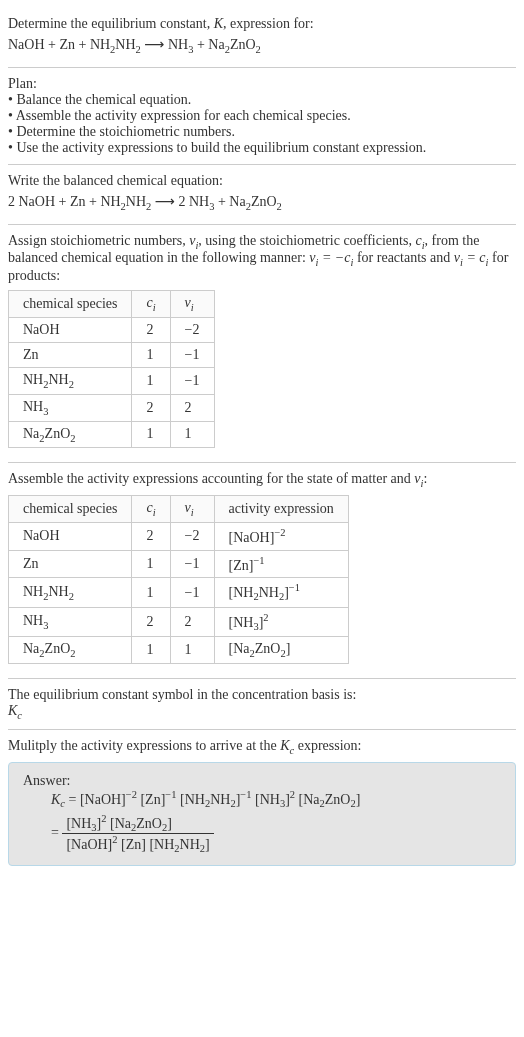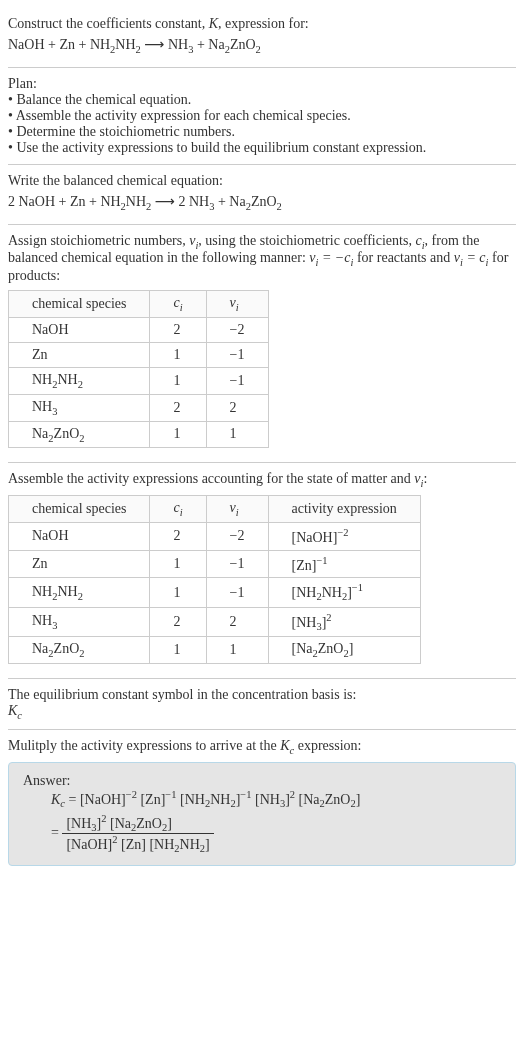--- a/index.html
+++ b/index.html
@@ -18,21 +18,21 @@
   .section:last-child { border-bottom: none; }
   .eq { margin: 4px 0; }
   sub { font-size: 0.75em; }
   sup { font-size: 0.75em; }
   table.data {
     border-collapse: collapse;
     margin: 6px 0;
   }
   table.data td, table.data th {
     border: 1px solid #ccc;
-    padding: 4px 23px;
+    padding: 4px 14px;
     text-align: left;
     font-weight: normal;
   }
   table.data th { background: #fafafa; }
   .answerbox {
     background: #e5e5e5;
     border: 1px solid #b8d8e8;
     border-radius: 4px;
     padding: 10px 14px;
     margin-top: 6px;
@@ -44,21 +44,21 @@
   }
   .frac .num { display:block; border-bottom:1px solid #333; padding:0 4px;}
   .frac .den { display:block; padding:0 4px;}
   .indent { margin-left: 28px; }
   .italic { font-style: italic; }
 </style>
 </head>
 <body>
 
 <div class="section">
-  <span>Construct the coefficients constant, </span><span class="italic">K</span><span>, expression for:</span>
+  <span>Determine the equilibrium constant, </span><span class="italic">K</span><span>, expression for:</span>
   <div class="eq">
     <span>NaOH + Zn + NH</span><sub>2</sub>NH<sub>2</sub>
     <span> ⟶ NH</span><sub>3</sub><span> + Na</span><sub>2</sub><span>ZnO</span><sub>2</sub>
   </div>
 </div>
 
 <div class="section">
   <div>Plan:</div>
   <div>• Balance the chemical equation.</div>
   <div>• Assemble the activity expression for each chemical species.</div>

